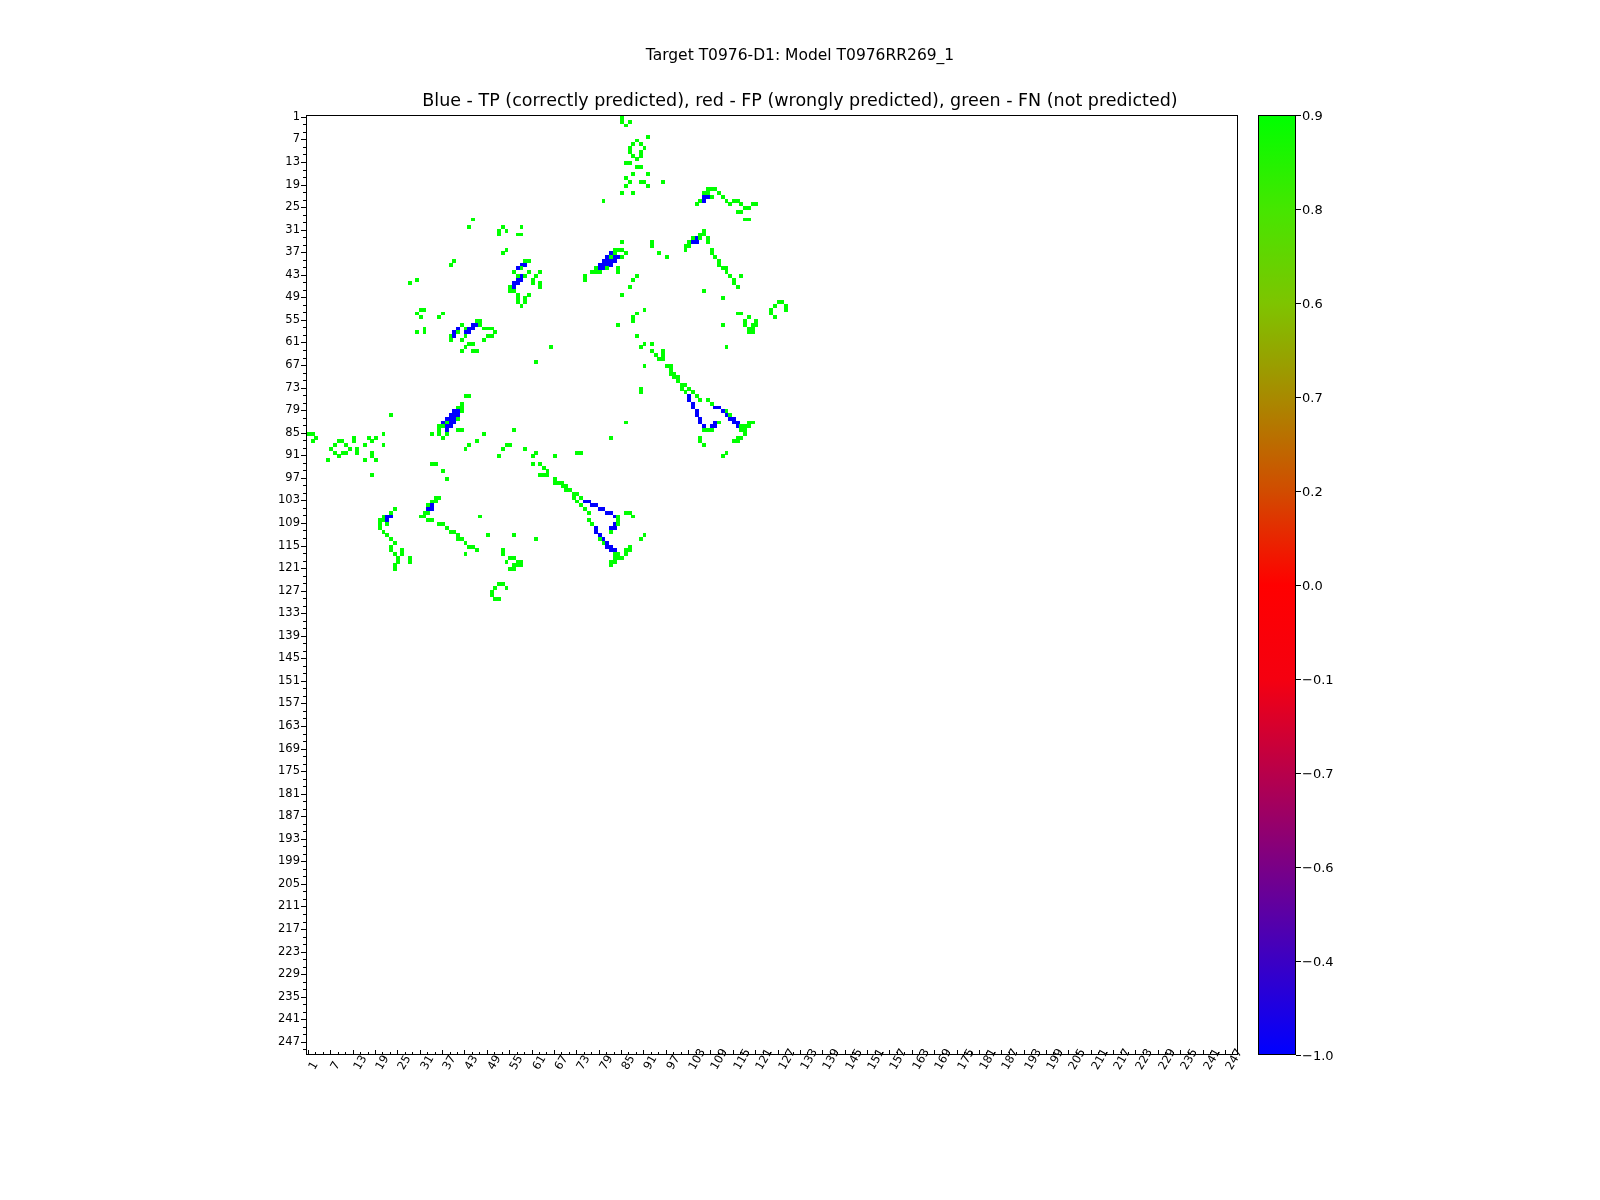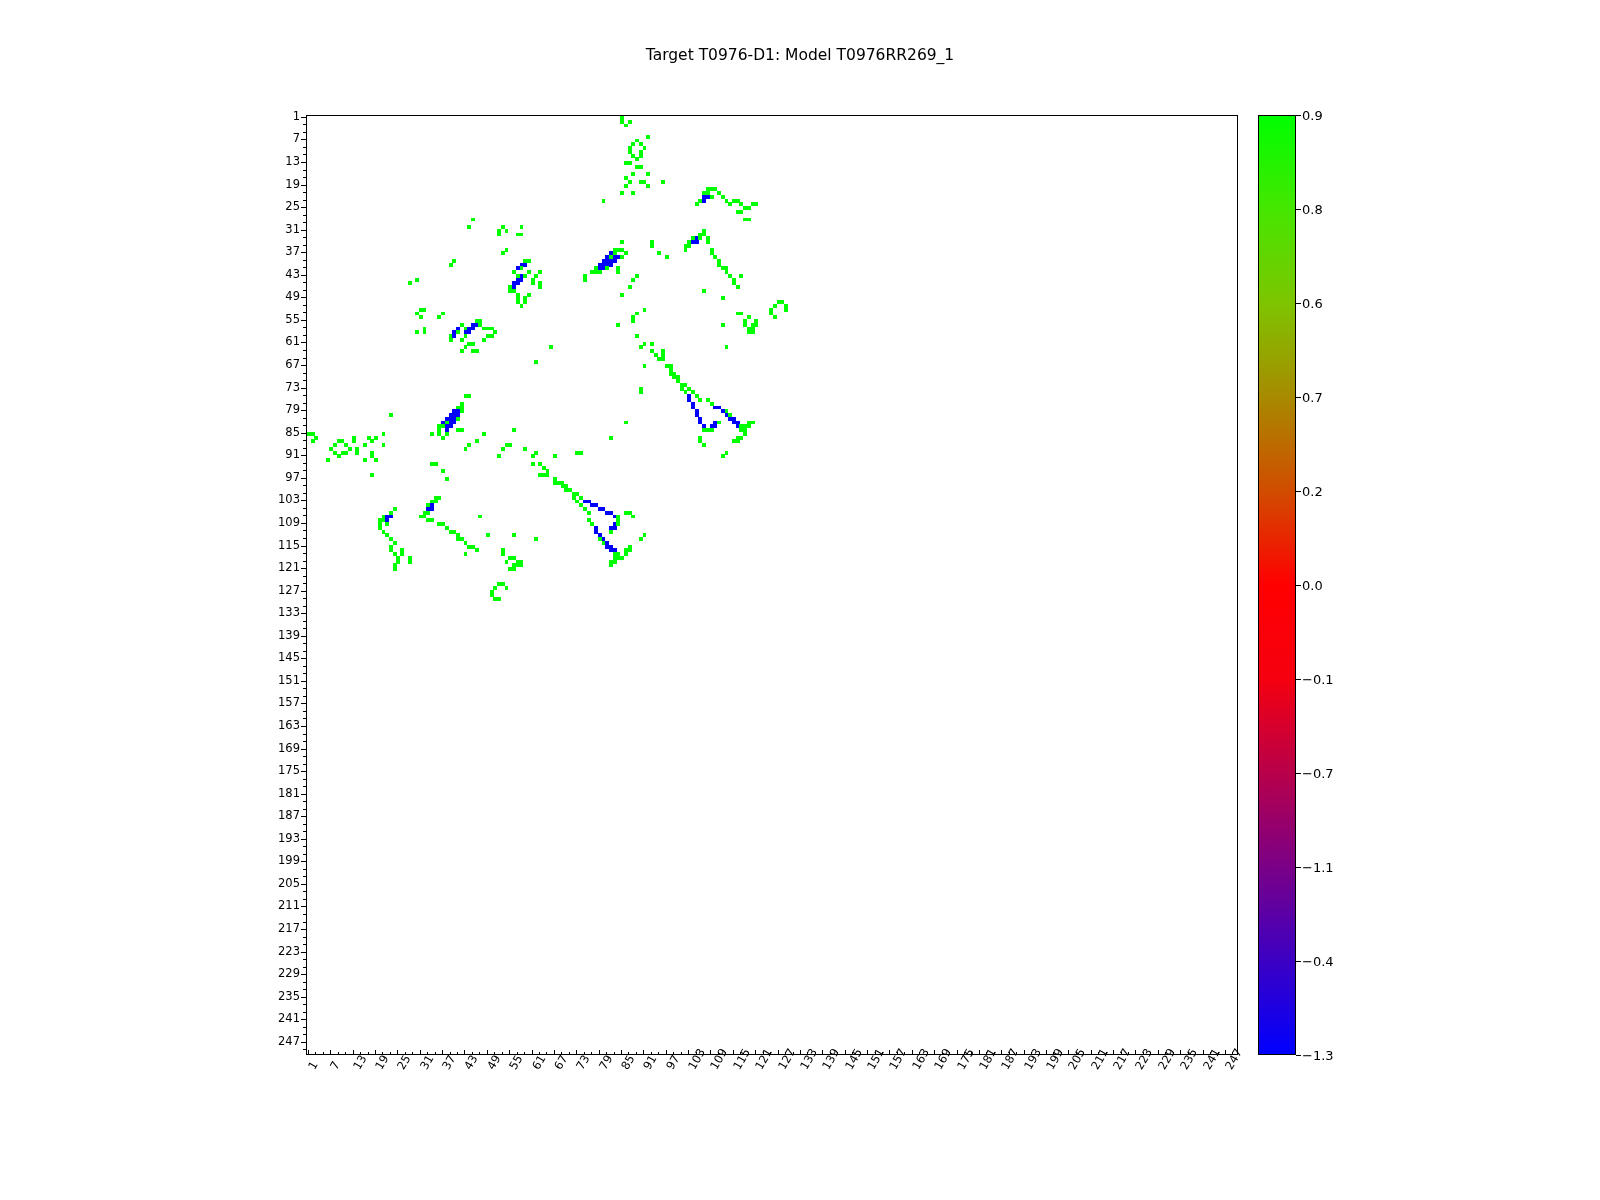--- a/index.html
+++ b/index.html
@@ -137,20 +137,21 @@
 </style>
 </head>
 <body>
 
 <div id="page">
 
   <div class="suptitle">
     <span>Target T0976-D1: Model T0976RR269_1</span><br>
   </div>
 
+  <div class="axtitle">Blue - TP (correctly predicted), red - FP (wrongly predicted), green - FN (not predicted)</div>
 
   <div id="plot">
     <div id="cells">
         <div class="cell" style="left:324.34px;top:37.60px;width:3.91px;height:3.95px;background:#00ff00;"></div>
         <div class="cell" style="left:37.28px;top:327.12px;width:3.91px;height:3.95px;background:#00ff00;"></div>
         <div class="cell" style="left:331.79px;top:37.60px;width:3.91px;height:3.95px;background:#00ff00;"></div>
         <div class="cell" style="left:37.28px;top:334.64px;width:3.91px;height:3.95px;background:#00ff00;"></div>
         <div class="cell" style="left:316.88px;top:45.12px;width:3.91px;height:3.95px;background:#00ff00;"></div>
         <div class="cell" style="left:44.74px;top:319.60px;width:3.91px;height:3.95px;background:#00ff00;"></div>
         <div class="cell" style="left:320.61px;top:45.12px;width:3.91px;height:3.95px;background:#00ff00;"></div>
@@ -1056,21 +1057,21 @@
       <div class="cbtick" style="top:397.00px;">0.7</div>
       <div class="cbtickmark" style="top:397.00px;"></div>
       <div class="cbtick" style="top:491.00px;">0.2</div>
       <div class="cbtickmark" style="top:491.00px;"></div>
       <div class="cbtick" style="top:585.00px;">0.0</div>
       <div class="cbtickmark" style="top:585.00px;"></div>
       <div class="cbtick" style="top:679.00px;">−0.1</div>
       <div class="cbtickmark" style="top:679.00px;"></div>
       <div class="cbtick" style="top:773.00px;">−0.7</div>
       <div class="cbtickmark" style="top:773.00px;"></div>
-      <div class="cbtick" style="top:867.00px;">−1.1</div>
+      <div class="cbtick" style="top:867.00px;">−0.6</div>
       <div class="cbtickmark" style="top:867.00px;"></div>
       <div class="cbtick" style="top:961.00px;">−0.4</div>
       <div class="cbtickmark" style="top:961.00px;"></div>
-      <div class="cbtick" style="top:1055.00px;">−1.3</div>
+      <div class="cbtick" style="top:1055.00px;">−1.0</div>
       <div class="cbtickmark" style="top:1055.00px;"></div>
     </div>
 
 </div>
 
 </body></html>

